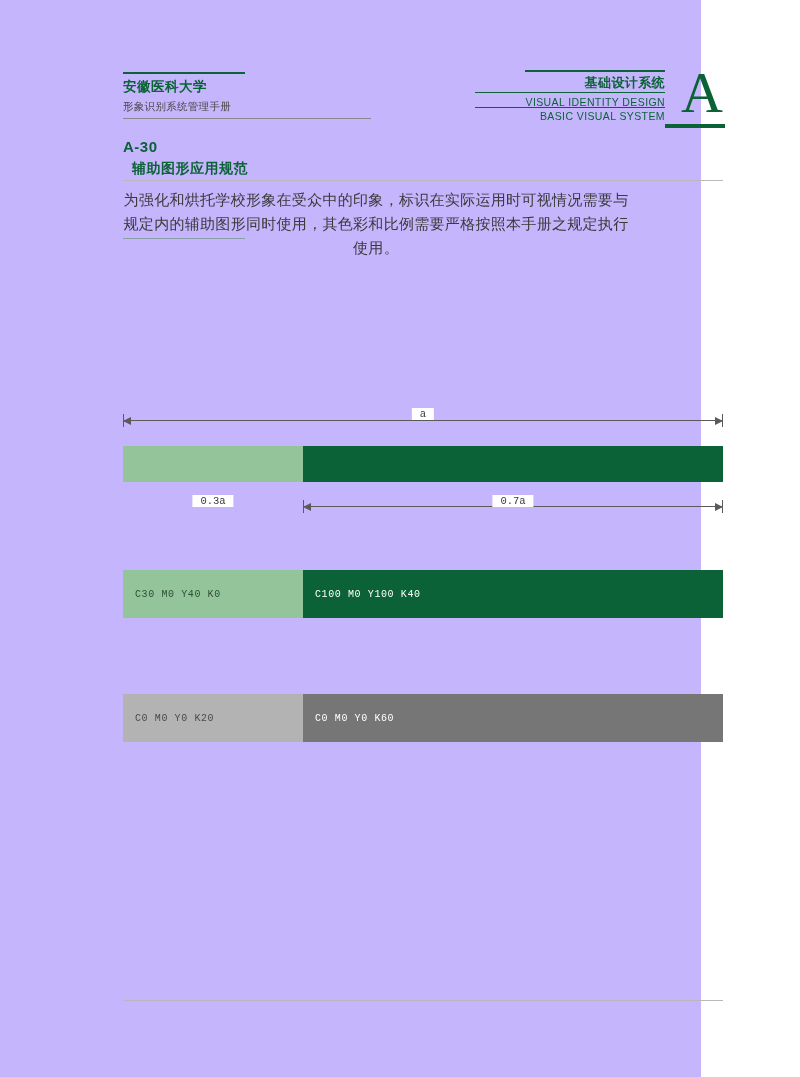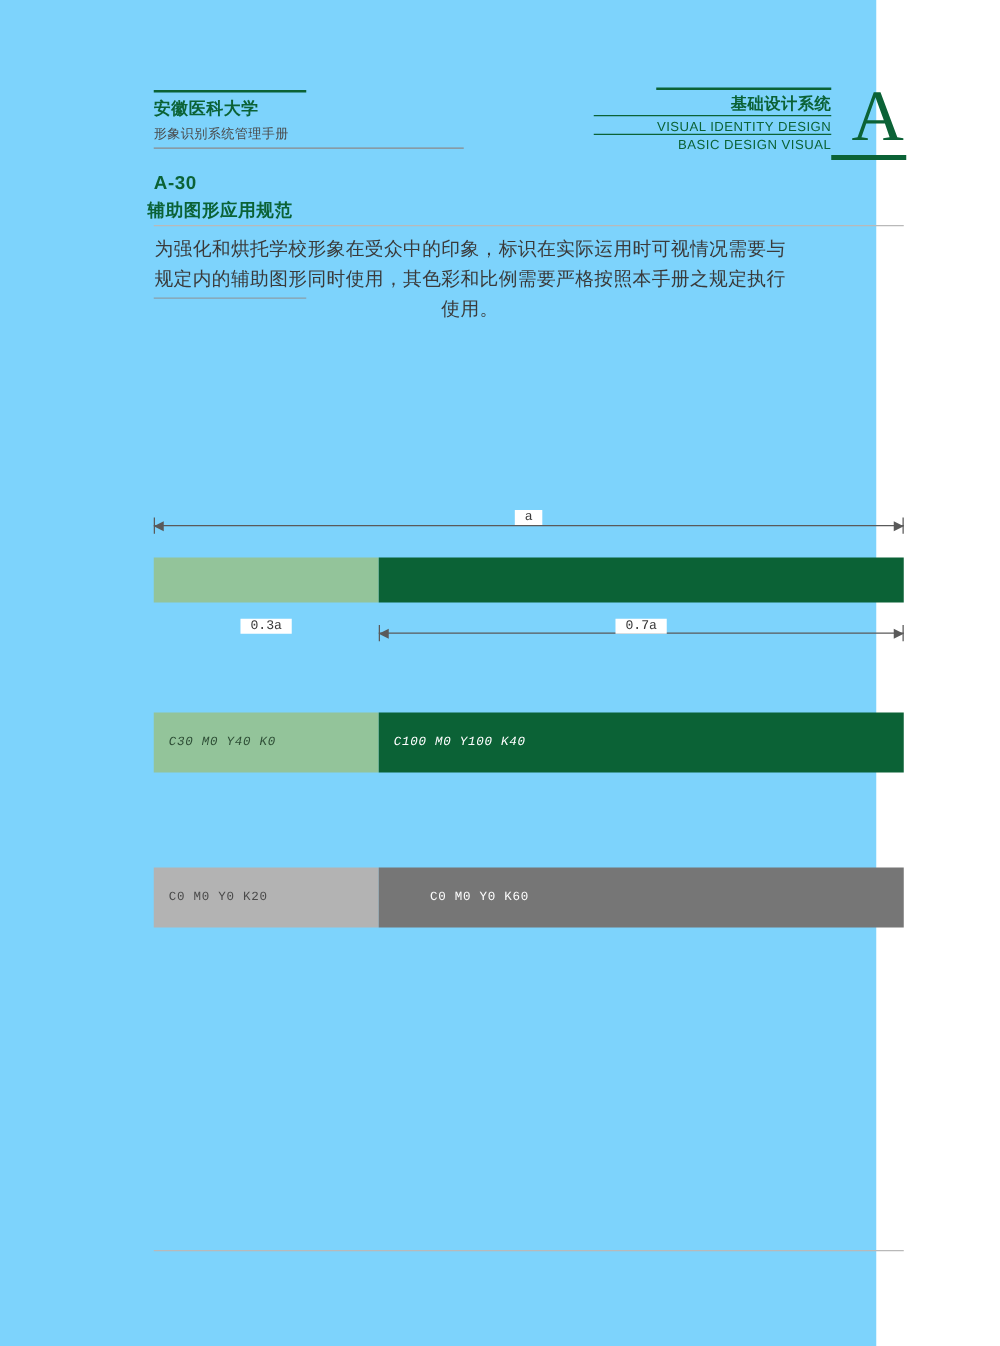--- a/index.html
+++ b/index.html
@@ -13,21 +13,21 @@
     font-family: "Liberation Sans", sans-serif;
     color: #231f20;
     position: relative;
     overflow: hidden;
   }
   .page {
     position: absolute;
     left: 0; top: 0;
     width: 701px;
     height: 1077px;
-    background: #7dd3fc;
+    background: #c4b5fd;
   }
 
   
   .header {
     position: absolute;
     left: 123px;
     top: 72px;
     width: 600px;
     height: 58px;
   }
@@ -162,21 +162,21 @@
     position: absolute;
     left: 123px;
     top: 138px;
     font-size: 15px;
     font-weight: bold;
     color: #0b6236;
     letter-spacing: 0.5px;
   }
   .sec-title {
     position: absolute;
-    left: 118px;
+    left: 132px;
     top: 160px;
     font-size: 14px;
     font-weight: bold;
     color: #0b6236;
     letter-spacing: 0.5px;
   }
   .sec-rule {
     position: absolute;
     left: 123px;
     top: 180px;
@@ -259,21 +259,21 @@
     width: 600px;
     display: flex;
   }
   .bar-seg {
     height: 100%;
     display: flex;
     align-items: center;
     box-sizing: border-box;
   }
   #bar-proportion { top: 446px; height: 36px; }
-  #bar-cmyk-green { top: 570px; height: 48px; font-style: italic; }
+  #bar-cmyk-green { top: 570px; height: 48px; }
   #bar-cmyk-gray  { top: 694px; height: 48px; text-align: center; }
 
   .seg-label {
     font-family: "Liberation Mono", monospace;
     font-size: 10px;
     letter-spacing: 0.6px;
     padding-left: 12px;
     white-space: nowrap;
   }
 
@@ -335,21 +335,21 @@
       <div class="hl-rule-bottom"></div>
     </div>
 
     <div class="header-right">
       <div class="hr-textblock">
         <div class="hr-rule-top"></div>
         <div class="hr-cn">基础设计系统</div>
         <div class="hr-rule-mid"></div>
         <div class="hr-en1">VISUAL IDENTITY DESIGN</div>
         <div class="hr-rule-bottom"></div>
-        <div class="hr-en2">BASIC DESIGN VISUAL</div>
+        <div class="hr-en2">BASIC VISUAL SYSTEM</div>
       </div>
       <div class="hr-letter">A</div>
       <div class="hr-underline"></div>
     </div>
 
   </div>
 
   <div class="sec-code">A-30</div>
   <div class="sec-title">辅助图形应用规范</div>
   <div class="sec-rule"></div>
@@ -391,20 +391,20 @@
     </div>
     <div class="bar-seg" id="seg-green-right" style="background: rgb(11, 98, 54); width: 70%;">
       <span class="seg-label" style="color: rgb(255, 255, 255);">C100 M0 Y100 K40</span>
     </div>
   </div>
 
   <div class="bar" id="bar-cmyk-gray">
     <div class="bar-seg" id="seg-gray-left" style="background: rgb(179, 179, 179); width: 30%;">
       <span class="seg-label" style="color: rgb(74, 74, 74);">C0 M0 Y0 K20</span>
     </div>
-    <div class="bar-seg" id="seg-gray-right" style="background: rgb(118, 118, 118); width: 70%; padding-left: 29px;">
+    <div class="bar-seg" id="seg-gray-right" style="background: rgb(118, 118, 118); width: 70%;">
       <span class="seg-label" style="color: rgb(255, 255, 255);">C0 M0 Y0 K60</span>
     </div>
   </div>
 
   <div class="footer-rule"></div>
 
 </div>
 
 </body></html>

